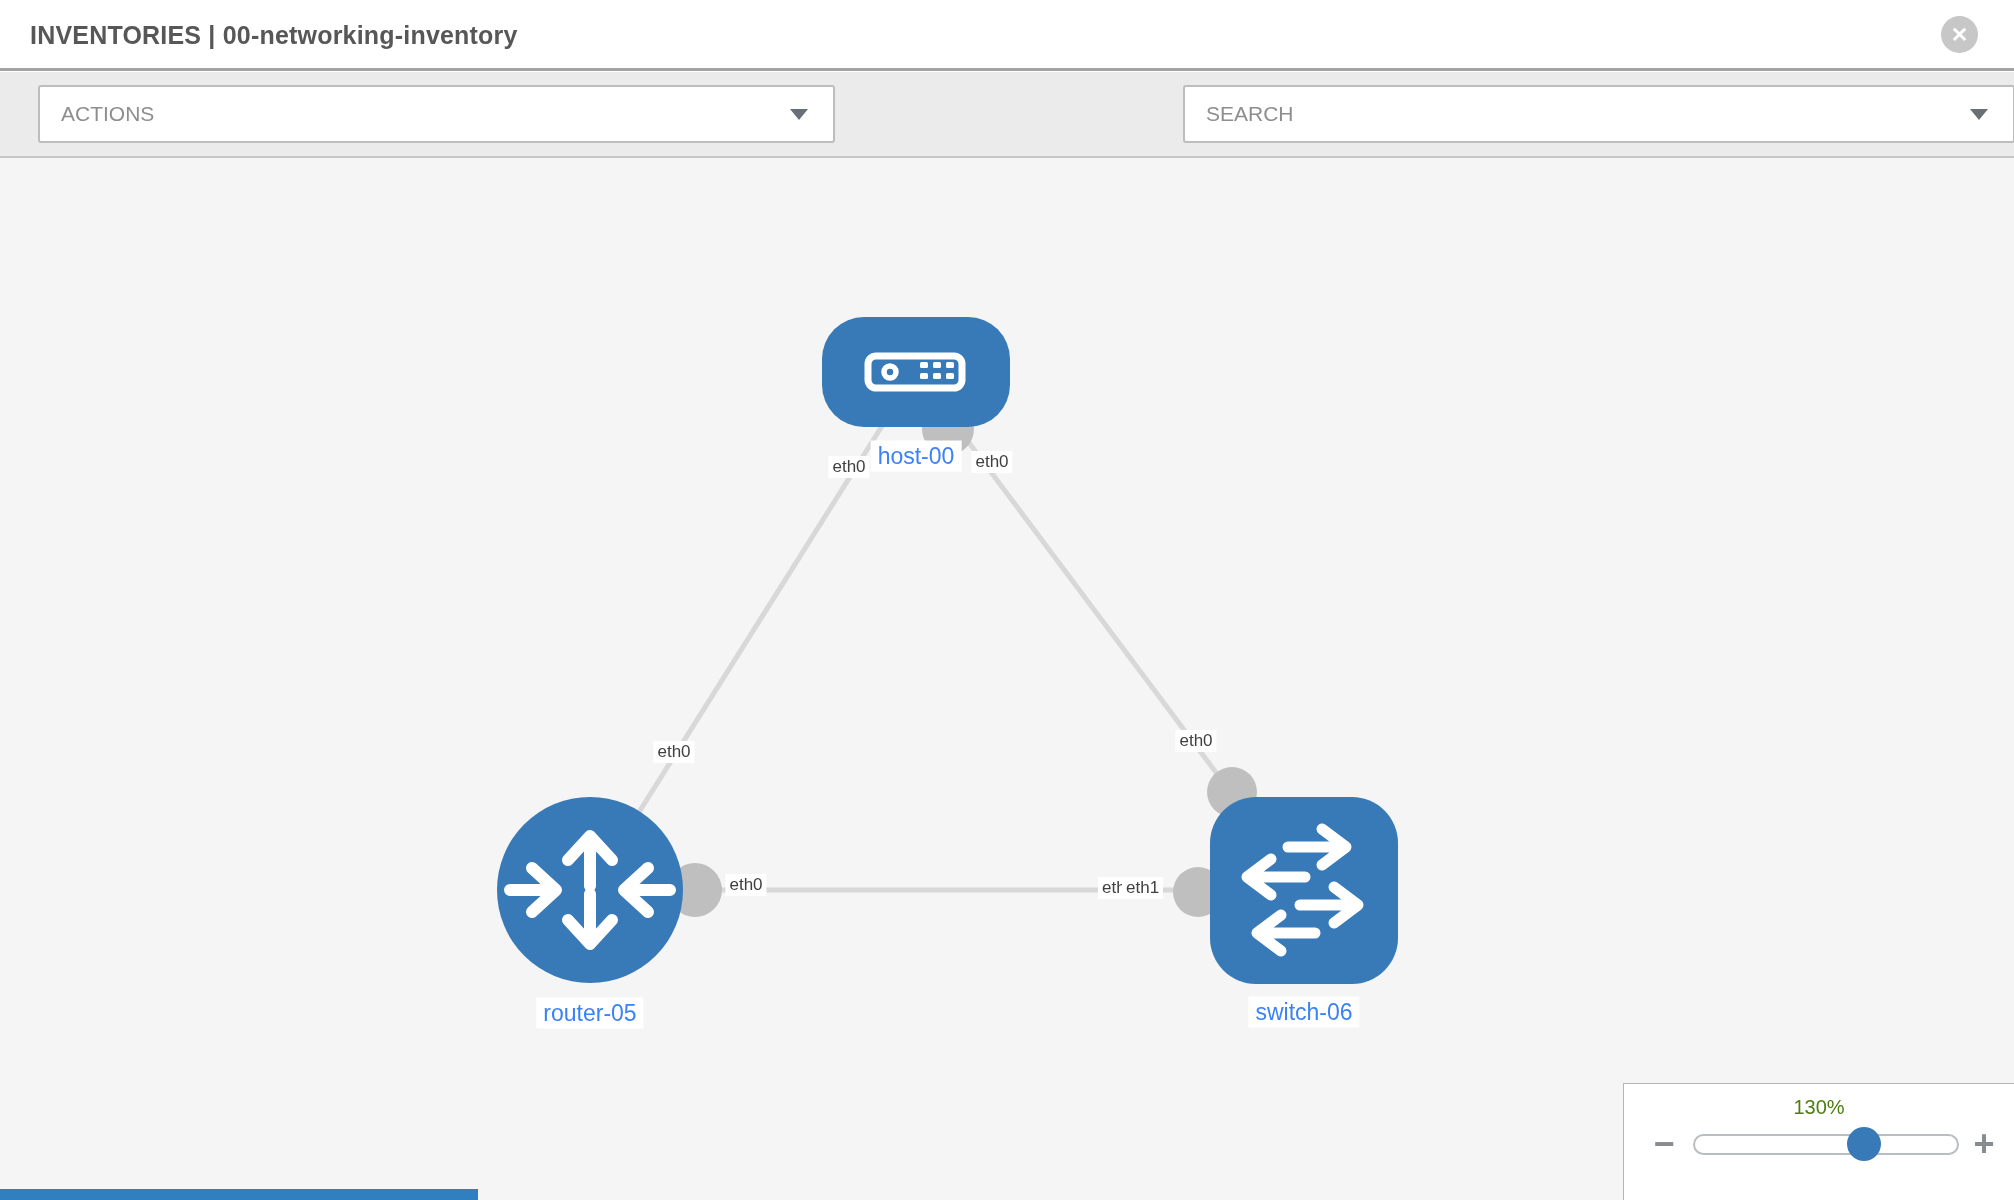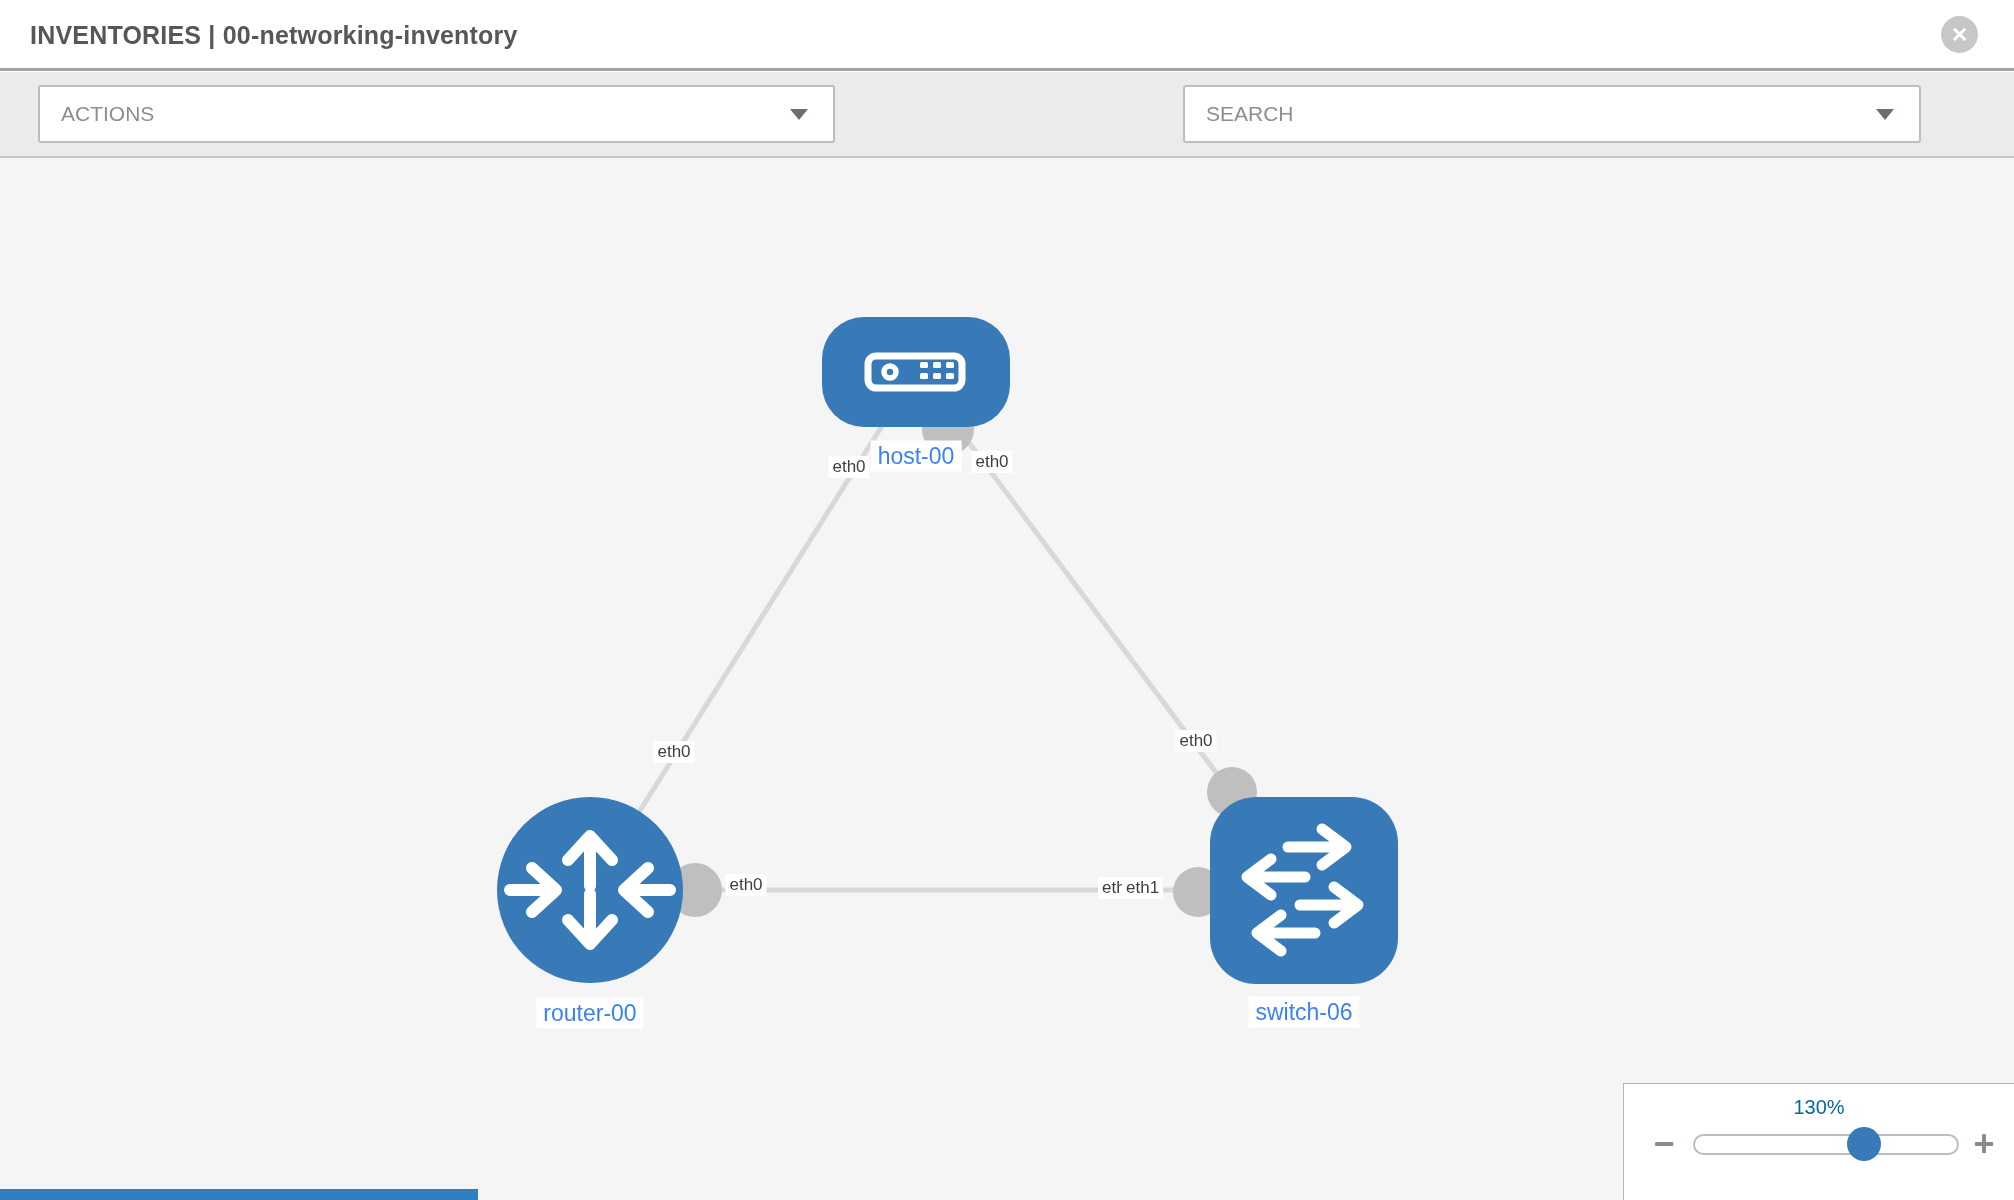--- a/index.html
+++ b/index.html
@@ -15,21 +15,21 @@
                border-radius:50%; background:#c7c7c7; color:#ffffff;
                font-size:21px; font-weight:bold; text-align:center; line-height:37px;
                cursor:pointer; }
 
   
   .toolbar { position:absolute; left:0; top:72px; width:2014px; height:86px;
              background:#ebebeb; border-bottom:2px solid #c6c6c6; }
   .dropdown { position:absolute; top:13px; height:58px; background:#ffffff;
               border:2px solid #bdbdbd; border-radius:3px; cursor:pointer; }
   .dd-actions { left:38px;  width:797px; }
-  .dd-search  { left:1183px; width:738px; }
+  .dd-search  { left:1183px; width:832px; }
   .dd-label { position:absolute; left:21px; top:0; height:54px; line-height:54px;
               font-size:21px; color:#8e8e8e; }
   .caret { position:absolute; right:25px; top:22px; width:0; height:0;
            border-left:9px solid transparent; border-right:9px solid transparent;
            border-top:11px solid #696f74; }
   .tool-icon { position:absolute; top:93px; width:44px; height:44px; cursor:pointer; }
   .tool-icon svg { width:44px; height:44px; }
 
   
   .canvas { position:absolute; left:0; top:158px; width:2014px; height:1042px;
@@ -42,21 +42,21 @@
   .if-label { position:absolute; transform:translate(-50%,-50%);
               background:#ffffff; color:#404040; font-size:17px;
               padding:1px 4px; white-space:nowrap; z-index:4; }
   .if-label.anchor-left { transform:translate(0,-50%); }
 
   
   .zoom-panel { position:absolute; left:1623px; top:1083px; width:391px; height:117px;
                 background:#ffffff; border-left:1px solid #b5b5b5;
                 border-top:1px solid #b5b5b5; z-index:10; }
   .zoom-pct { position:absolute; left:0; top:12px; width:100%; text-align:center;
-              font-size:20px; color:#0369a1; }
+              font-size:20px; color:#4d7c0f; }
   .zoom-minus, .zoom-plus { position:absolute; top:38px; width:44px; height:44px;
               text-align:center; line-height:44px; font-size:36px; font-weight:bold;
               color:#878c91; cursor:pointer; }
   .zoom-minus { left:18px; }
   .zoom-plus  { right:8px; }
   .zoom-track { position:absolute; left:69px; top:50px; width:266px; height:21px;
                 background:#ffffff; border:2px solid #b9bec2; border-radius:11px;
                 cursor:pointer; }
   .zoom-thumb { position:absolute; left:223px; top:43px; width:34px; height:34px;
                 border-radius:50%; background:#377ab7; cursor:grab; z-index:11; }
@@ -147,21 +147,21 @@
     <g stroke="#ffffff" stroke-width="11" stroke-linecap="round" stroke-linejoin="round" fill="none">
       <path d="M1288,847 L1340,847 M1322,829 L1346,847 L1322,865"></path>
       <path d="M1305,877 L1253,877 M1271,859 L1247,877 L1271,895"></path>
       <path d="M1300,905 L1352,905 M1334,887 L1358,905 L1334,923"></path>
       <path d="M1315,933 L1263,933 M1281,915 L1257,933 L1281,951"></path>
     </g>
   </g>
 </svg>
 
 <div class="node-label" style="left:916px;  top:456px;">host-00</div>
-<div class="node-label" style="left:590px;  top:1013px;">router-00</div>
+<div class="node-label" style="left:590px;  top:1013px;">router-05</div>
 <div class="node-label" style="left:1304px; top:1012px;">switch-06</div>
 
 <div class="if-label" style="left:849px;  top:467px;">eth0</div>
 <div class="if-label" style="left:992px;  top:462px;">eth0</div>
 <div class="if-label" style="left:674px;  top:752px;">eth0</div>
 <div class="if-label" style="left:1196px; top:741px;">eth0</div>
 <div class="if-label" style="left:746px;  top:885px;">eth0</div>
 <div class="if-label anchor-left" style="left:1098px; top:888px;">eth0</div>
 <div class="if-label anchor-left" style="left:1122px; top:888px;">eth1</div>
 

